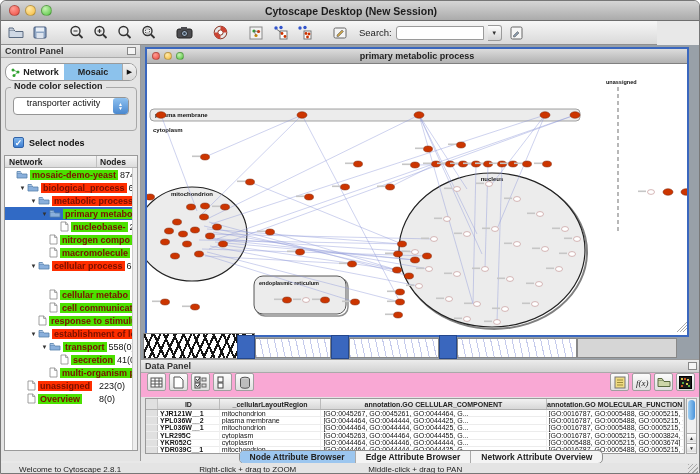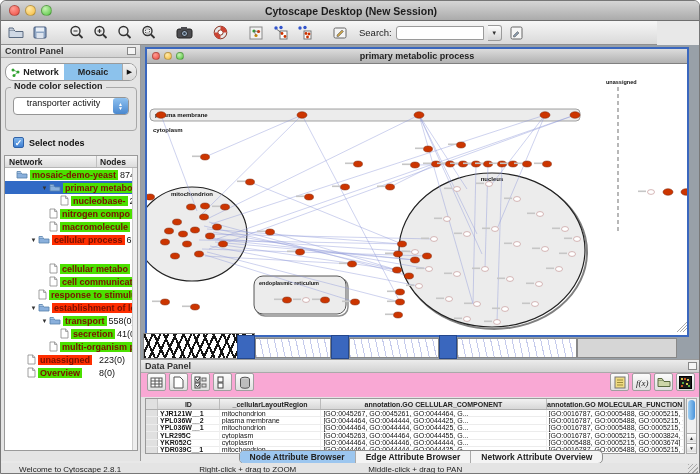--- a/index.html
+++ b/index.html
@@ -260,20 +260,42 @@
           <div class="trow" style="padding-left: 2px;">
             <span class="tri"></span>
             <span class="ticon">
               <svg width="12" height="9">
                 <path d="M1 3h4l1 1h5v4H1z" fill="#8ab0dc" stroke="#5580aa" stroke-width="0.8"></path>
                 <path d="M1 3V1.5h3.4l.8 1" fill="#a8c6e8" stroke="#5580aa" stroke-width="0.8"></path>
               </svg>
             </span>
             <span class="tlabel" style="background: rgb(75, 224, 0); color: rgb(122, 16, 0);">mosaic-demo-yeast</span>
             <span class="tcount">874(0)</span>
+          </div>
+          <div class="trow" style="padding-left: 13px;">
+            <span class="tri">▼</span>
+            <span class="ticon">
+              <svg width="12" height="9">
+                <path d="M1 3h4l1 1h5v4H1z" fill="#8ab0dc" stroke="#5580aa" stroke-width="0.8"></path>
+                <path d="M1 3V1.5h3.4l.8 1" fill="#a8c6e8" stroke="#5580aa" stroke-width="0.8"></path>
+              </svg>
+            </span>
+            <span class="tlabel" style="background: rgb(255, 46, 0); color: rgb(122, 16, 0);">biological_process</span>
+            <span class="tcount">651(0)</span>
+          </div>
+          <div class="trow" style="padding-left: 24px;">
+            <span class="tri">▼</span>
+            <span class="ticon">
+              <svg width="12" height="9">
+                <path d="M1 3h4l1 1h5v4H1z" fill="#8ab0dc" stroke="#5580aa" stroke-width="0.8"></path>
+                <path d="M1 3V1.5h3.4l.8 1" fill="#a8c6e8" stroke="#5580aa" stroke-width="0.8"></path>
+              </svg>
+            </span>
+            <span class="tlabel" style="background: rgb(255, 46, 0); color: rgb(122, 16, 0);">metabolic process</span>
+            <span class="tcount">280(0)</span>
           </div>
           <div class="trow sel" style="padding-left: 35px;">
             <span class="tri">▼</span>
             <span class="ticon">
               <svg width="12" height="9">
                 <path d="M1 3h4l1 1h5v4H1z" fill="#8ab0dc" stroke="#5580aa" stroke-width="0.8"></path>
                 <path d="M1 3V1.5h3.4l.8 1" fill="#a8c6e8" stroke="#5580aa" stroke-width="0.8"></path>
               </svg>
             </span>
             <span class="tlabel" style="background: rgb(75, 224, 0); color: rgb(122, 16, 0);">primary metabo</span>

